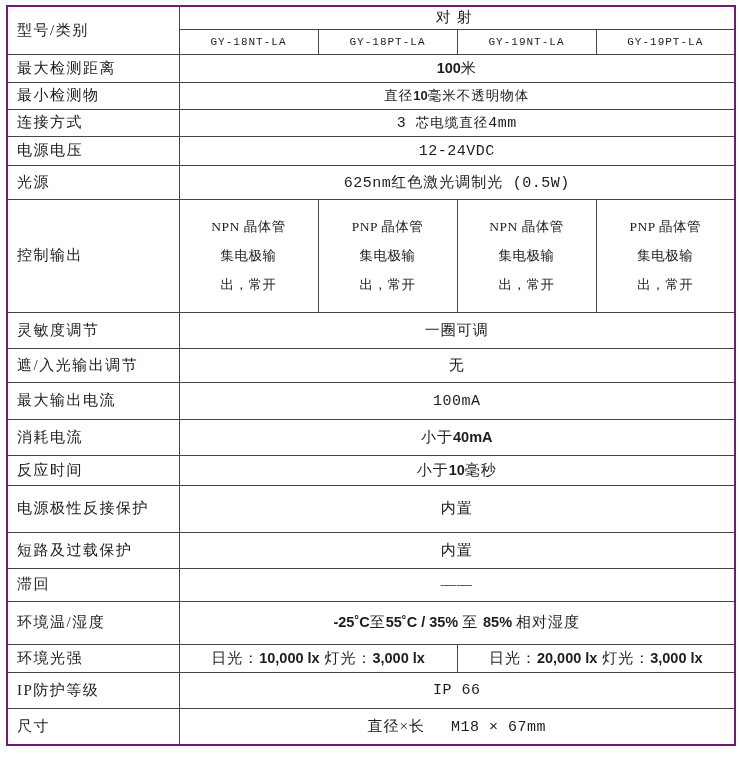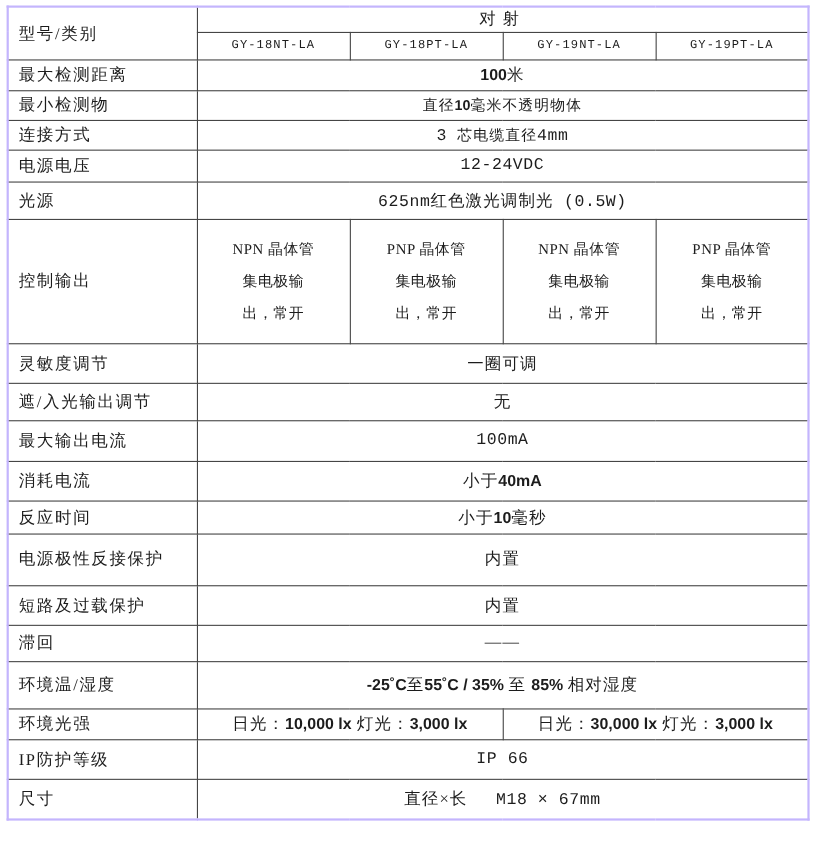--- a/index.html
+++ b/index.html
@@ -4,21 +4,21 @@
 <style>
   html,body{margin:0;padding:0;}
   body{
     width:740px;height:771px;background:#ffffff;position:relative;
     font-family:"Liberation Serif","DejaVu Serif",serif;
     color:#1c1c1c;
   }
   table.spec{
     border-collapse:collapse;table-layout:fixed;
     width:728px;margin:5px 0 0 6px;
-    border:2px solid #c4b5fd;
+    border:2px solid #701a75;
   }
   td{
     border:1px solid #454545;
     text-align:center;vertical-align:middle;
     font-size:15px;color:#1c1c1c;
     overflow:hidden;white-space:nowrap;
     padding:0;
   }
   td.label-cell{
     text-align:left;padding-left:9px;letter-spacing:1.5px;
@@ -135,21 +135,21 @@
         <td class="label-cell">滞回</td>
         <td colspan="4"><span class="run-cjk">——</span></td>
       </tr>
       <tr style="height: 43px;">
         <td class="label-cell">环境温/湿度</td>
         <td colspan="4"><span class="run-sans">-25˚C</span><span class="run-cjk">至</span><span class="run-sans">55˚C / 35% </span><span class="run-cjk"> 至 </span><span class="run-sans">85% </span><span class="run-cjk">相对湿度</span></td>
       </tr>
       <tr style="height: 28px;">
         <td class="label-cell">环境光强</td>
         <td colspan="2"><span class="run-cjk">日光：</span><span class="run-sans">10,000 lx</span><span class="run-cjk"> 灯光：</span><span class="run-sans">3,000 lx</span></td>
-        <td colspan="2"><span class="run-cjk">日光：</span><span class="run-sans">30,000 lx</span><span class="run-cjk"> 灯光：</span><span class="run-sans">3,000 lx</span></td>
+        <td colspan="2"><span class="run-cjk">日光：</span><span class="run-sans">20,000 lx</span><span class="run-cjk"> 灯光：</span><span class="run-sans">3,000 lx</span></td>
       </tr>
       <tr style="height: 36px;">
         <td class="label-cell">IP防护等级</td>
         <td colspan="4"><span class="run-mono">IP 66</span></td>
       </tr>
       <tr style="height: 37px;">
         <td class="label-cell">尺寸</td>
         <td colspan="4"><span class="run-cjk">直径×长</span><span class="run-mono run-gap">M18 × 67mm</span></td>
       </tr>
     </tbody>

